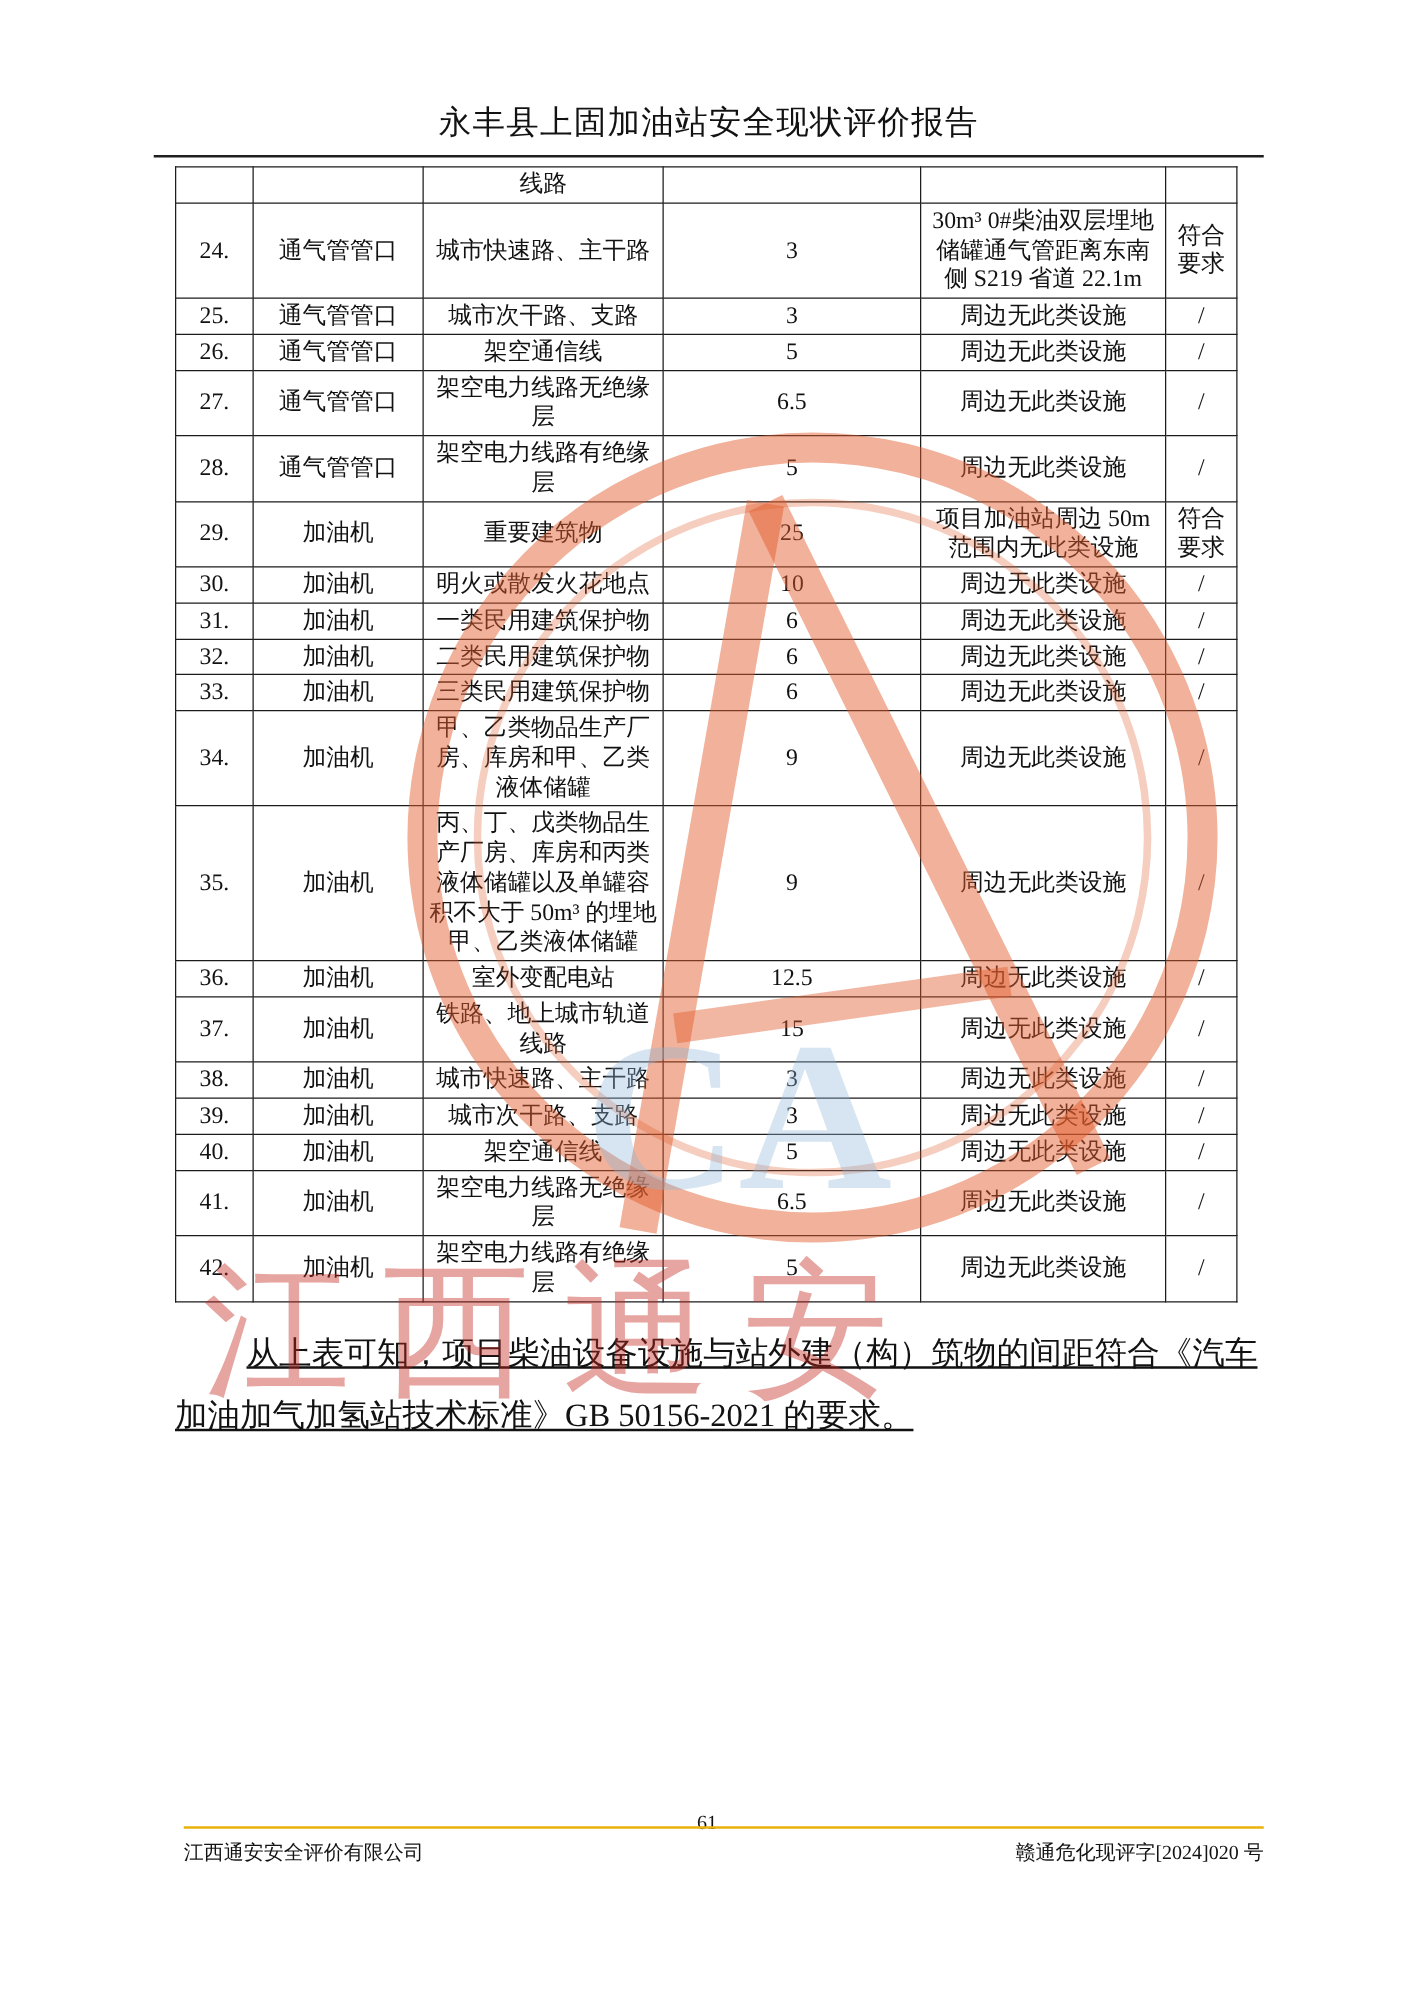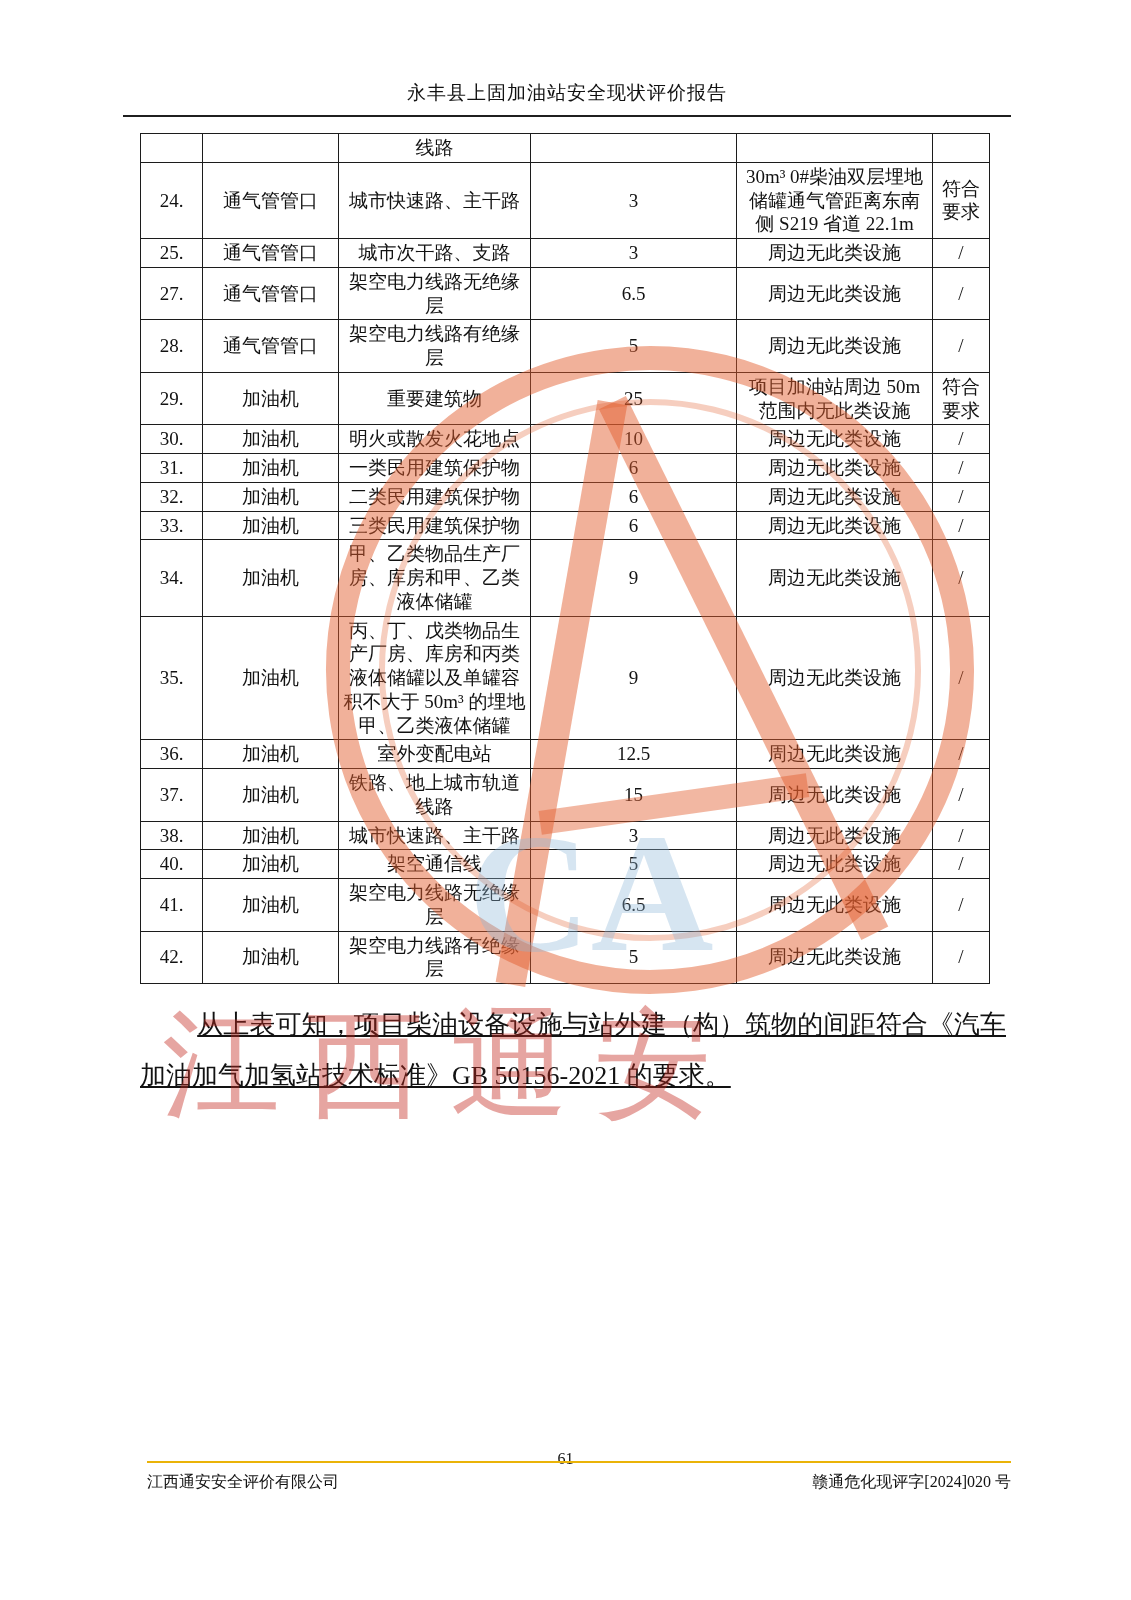--- a/index.html
+++ b/index.html
@@ -6,21 +6,21 @@
   html,body { width:1131px; height:1600px; }
   body {
     position:relative;
     background:#ffffff;
     color:#121212;
     font-family:"Liberation Serif","DejaVu Serif",serif;
     overflow:hidden;
   }
   .header {
     position:absolute; top:80px; left:123px; width:888px;
-    text-align:center; font-size:19px; letter-spacing:1px;
+    text-align:center; font-size:26px; letter-spacing:1px;
     padding-bottom:9px; border-bottom:2px solid #1f1f1f;
   }
   .content { position:absolute; top:133px; left:140px; width:872px; }
   table.dist {
     border-collapse:collapse; table-layout:fixed; width:849px;
     font-size:19px;
   }
   table.dist td {
     border:1px solid #1c1c1c; text-align:center; vertical-align:middle;
     padding:2px 3px; line-height:1.25; word-break:break-all;
@@ -88,20 +88,28 @@
         </tr>
         <tr>
           <td>25.</td>
           <td>通气管管口</td>
           <td>城市次干路、支路</td>
           <td>3</td>
           <td>周边无此类设施</td>
           <td>/</td>
         </tr>
         <tr>
+          <td>26.</td>
+          <td>通气管管口</td>
+          <td>架空通信线</td>
+          <td>5</td>
+          <td>周边无此类设施</td>
+          <td>/</td>
+        </tr>
+        <tr>
           <td>27.</td>
           <td>通气管管口</td>
           <td>架空电力线路无绝缘层</td>
           <td>6.5</td>
           <td>周边无此类设施</td>
           <td>/</td>
         </tr>
         <tr>
           <td>28.</td>
           <td>通气管管口</td>
@@ -179,20 +187,28 @@
           <td>加油机</td>
           <td>铁路、地上城市轨道线路</td>
           <td>15</td>
           <td>周边无此类设施</td>
           <td>/</td>
         </tr>
         <tr>
           <td>38.</td>
           <td>加油机</td>
           <td>城市快速路、主干路</td>
+          <td>3</td>
+          <td>周边无此类设施</td>
+          <td>/</td>
+        </tr>
+        <tr>
+          <td>39.</td>
+          <td>加油机</td>
+          <td>城市次干路、支路</td>
           <td>3</td>
           <td>周边无此类设施</td>
           <td>/</td>
         </tr>
         <tr>
           <td>40.</td>
           <td>加油机</td>
           <td>架空通信线</td>
           <td>5</td>
           <td>周边无此类设施</td>

